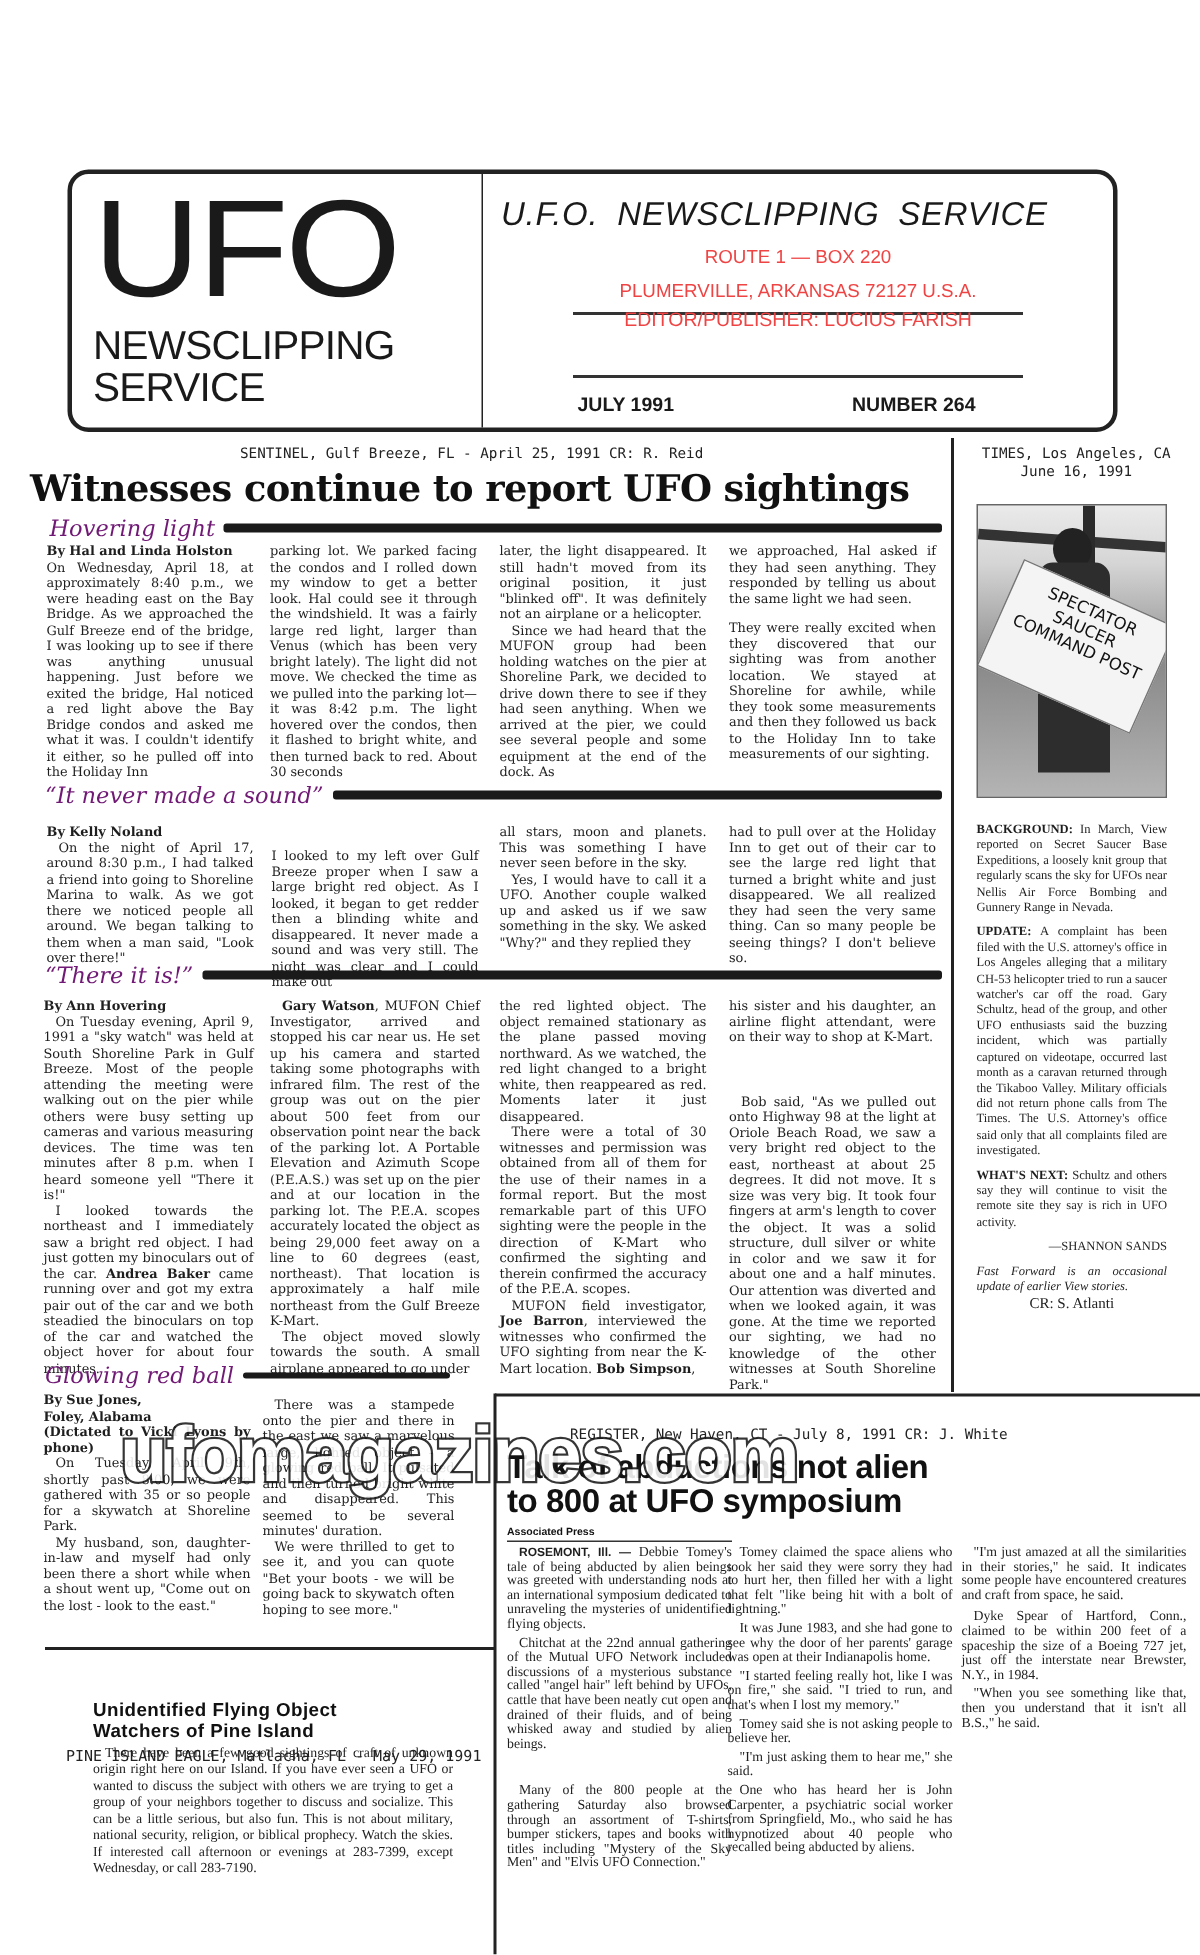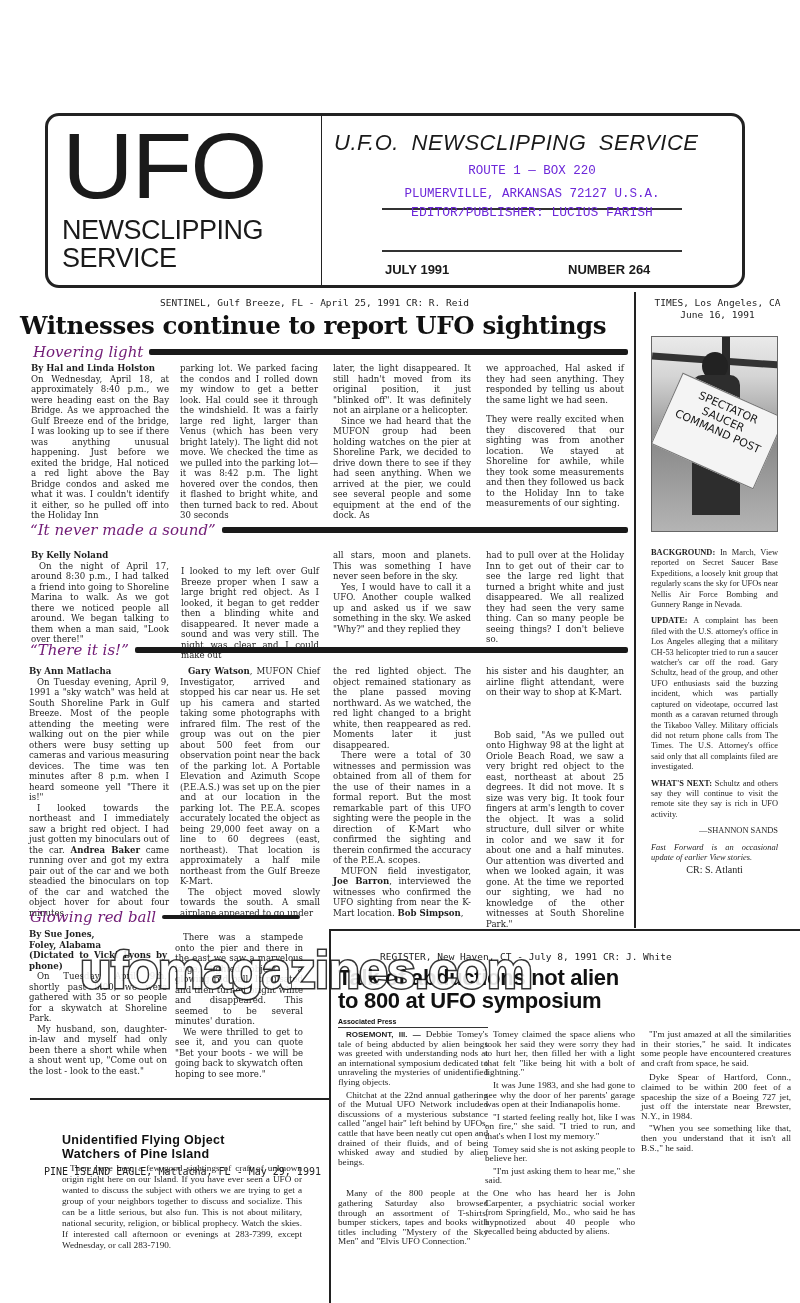--- a/index.html
+++ b/index.html
@@ -22,21 +22,21 @@
   }
   .mast-sub {
     position: absolute; left: 14px; font-family: "Liberation Sans", sans-serif;
     font-size: 27px; line-height: 28px; color: #1a1a1a; letter-spacing: -0.5px;
   }
   .mast-right { position: absolute; left: 274px; top: 0; right: 0; bottom: 0; }
   .mast-title {
     position: absolute; left: 12px; top: 14px; font-family: "Liberation Sans", sans-serif;
     font-style: italic; font-size: 22px; letter-spacing: 0.5px; word-spacing: 6px; color: #1a1a1a;
   }
-  .mast-line { position: absolute; font-family: Liberation Mono, monospace; font-size: 12.5px; color: #6d28d9; text-align: center; }
+  .mast-line { position: absolute; font-family: Liberation Sans, sans-serif; font-size: 12.5px; color: #ef4444; text-align: center; }
   .mast-rule { position: absolute; height: 2px; background: #333; }
   .mast-date, .mast-number { position: absolute; font-family: "Liberation Sans", sans-serif; font-size: 13px; font-weight: bold; color: #1a1a1a; }
 
   
   .credit { font-family: "DejaVu Sans Mono", monospace; font-size: 9.5px; color: #222; white-space: nowrap; }
 
   
   .headline-main {
     position: absolute; left: 20px; top: 311px; width: 610px;
     font-family: "DejaVu Serif", serif; font-weight: bold; font-size: 24.5px; letter-spacing: -0.4px; color: #111;
@@ -162,21 +162,21 @@
 </div>
 <div class="col" style="left:486px; top:550px; width:138px;">
   <p class="noindent">had to pull over at the Holiday Inn to get out of their car to see the large red light that turned a bright white and just disappeared. We all realized they had seen the very same thing. Can so many people be seeing things? I don't believe so.</p>
 </div>
 
 <div class="section-head" style="left:30px; top:641px; width:598px;">
   <span>“There it is!”</span>
     <span class="bar"></span>
 </div>
 <div class="col" style="left:29px; top:666px; width:140px;">
-  <p class="byline">By  Ann  Matlacha</p>
+  <p class="byline">By  Ann  Hovering</p>
   <p>On Tuesday evening, April 9, 1991 a "sky watch" was held at South Shoreline Park in Gulf Breeze. Most of the people attending the meeting were walking out on the pier while others were busy setting up cameras and various measuring devices. The time was ten minutes after 8 p.m. when I heard someone yell "There it is!"</p>
   <p><span>I looked towards the northeast and I immediately saw a bright red object. I had just gotten my binoculars out of the car. </span><span class="b">Andrea Baker</span><span> came running over and got my extra pair out of the car and we both steadied the binoculars on top of the car and watched the object hover for about four minutes.</span></p>
 </div>
 <div class="col" style="left:180px; top:666px; width:140px;">
   <p><span class="b">Gary Watson</span><span>, MUFON Chief Investigator, arrived and stopped his car near us. He set up his camera and started taking some photographs with infrared film. The rest of the group was out on the pier about 500 feet from our observation point near the back of the parking lot. A Portable Elevation and Azimuth Scope (P.E.A.S.) was set up on the pier and at our location in the parking lot. The P.E.A. scopes accurately located the object as being 29,000 feet away on a line to 60 degrees (east, northeast). That location is approximately a half mile northeast from the Gulf Breeze K-Mart.</span></p>
   <p>The object moved slowly towards the south. A small airplane appeared to go under</p>
 </div>
 <div class="col" style="left:333px; top:666px; width:138px;">
   <p class="noindent">the red lighted object. The object remained stationary as the plane passed moving northward. As we watched, the red light changed to a bright white, then reappeared as red. Moments later it just disappeared.</p>
   <p>There were a total of 30 witnesses and permission was obtained from all of them for the use of their names in a formal report. But the most remarkable part of this UFO sighting were the people in the direction of K-Mart who confirmed the sighting and therein confirmed the accuracy of the P.E.A. scopes.</p>

